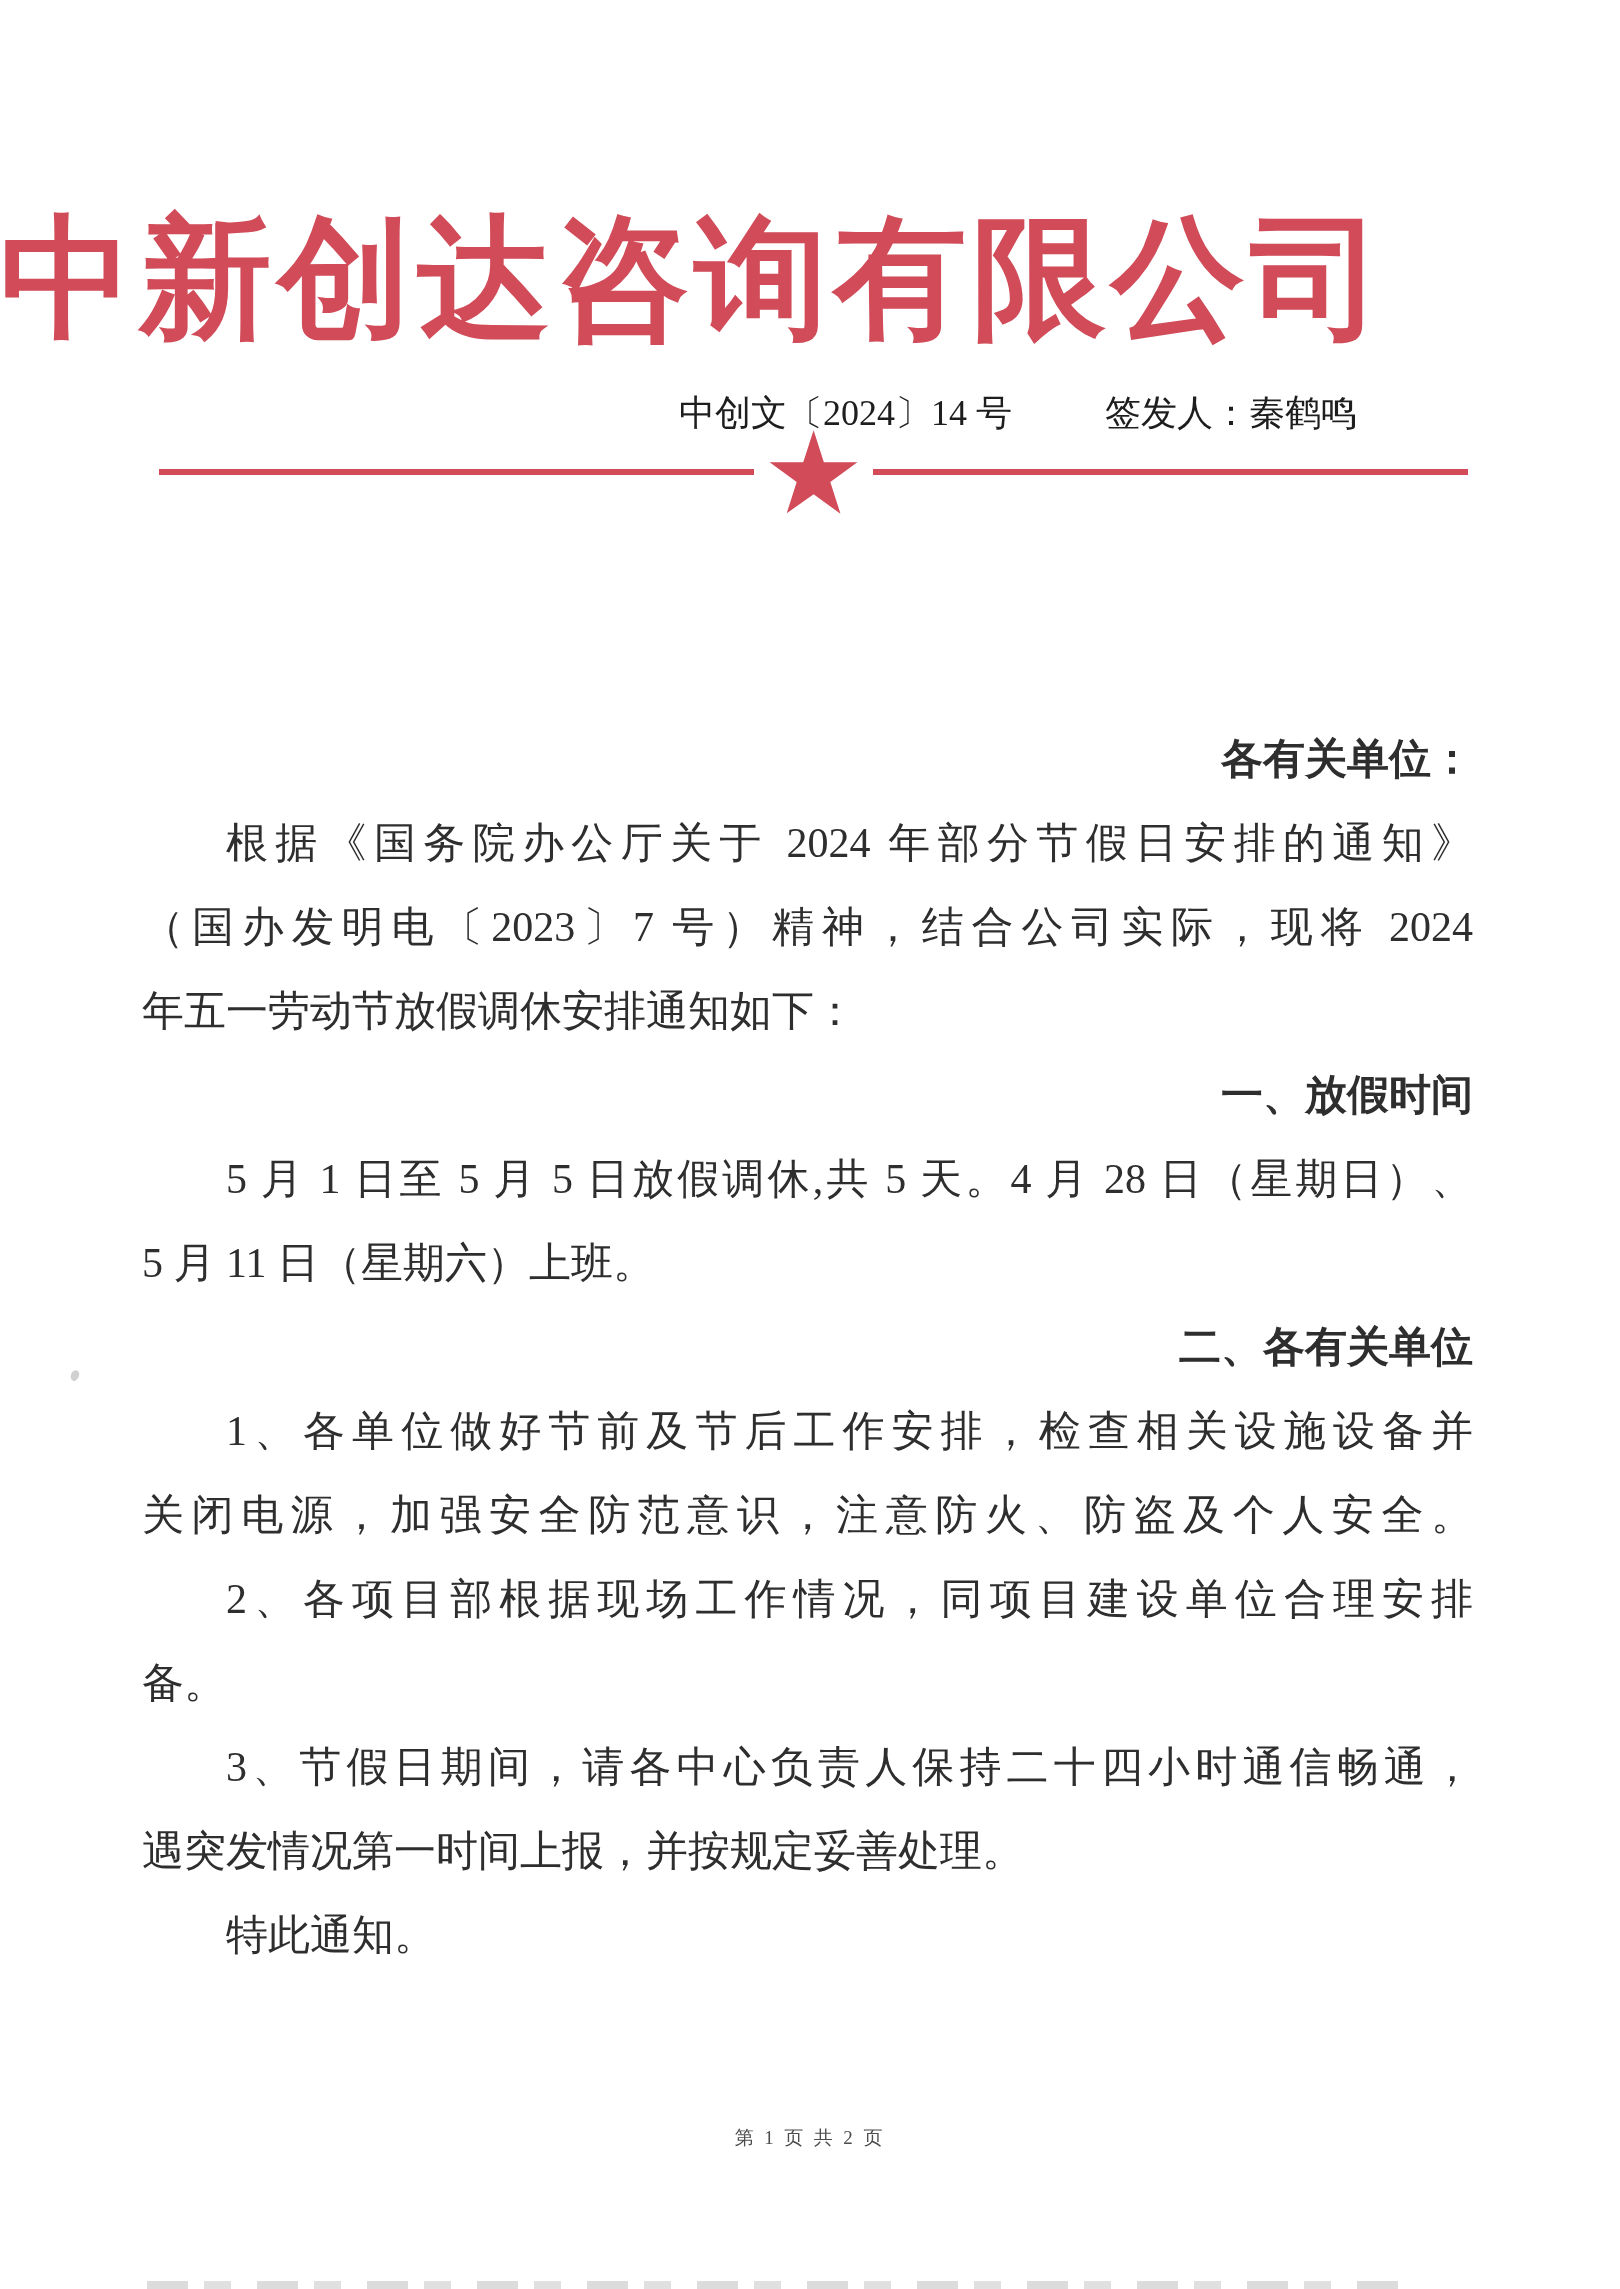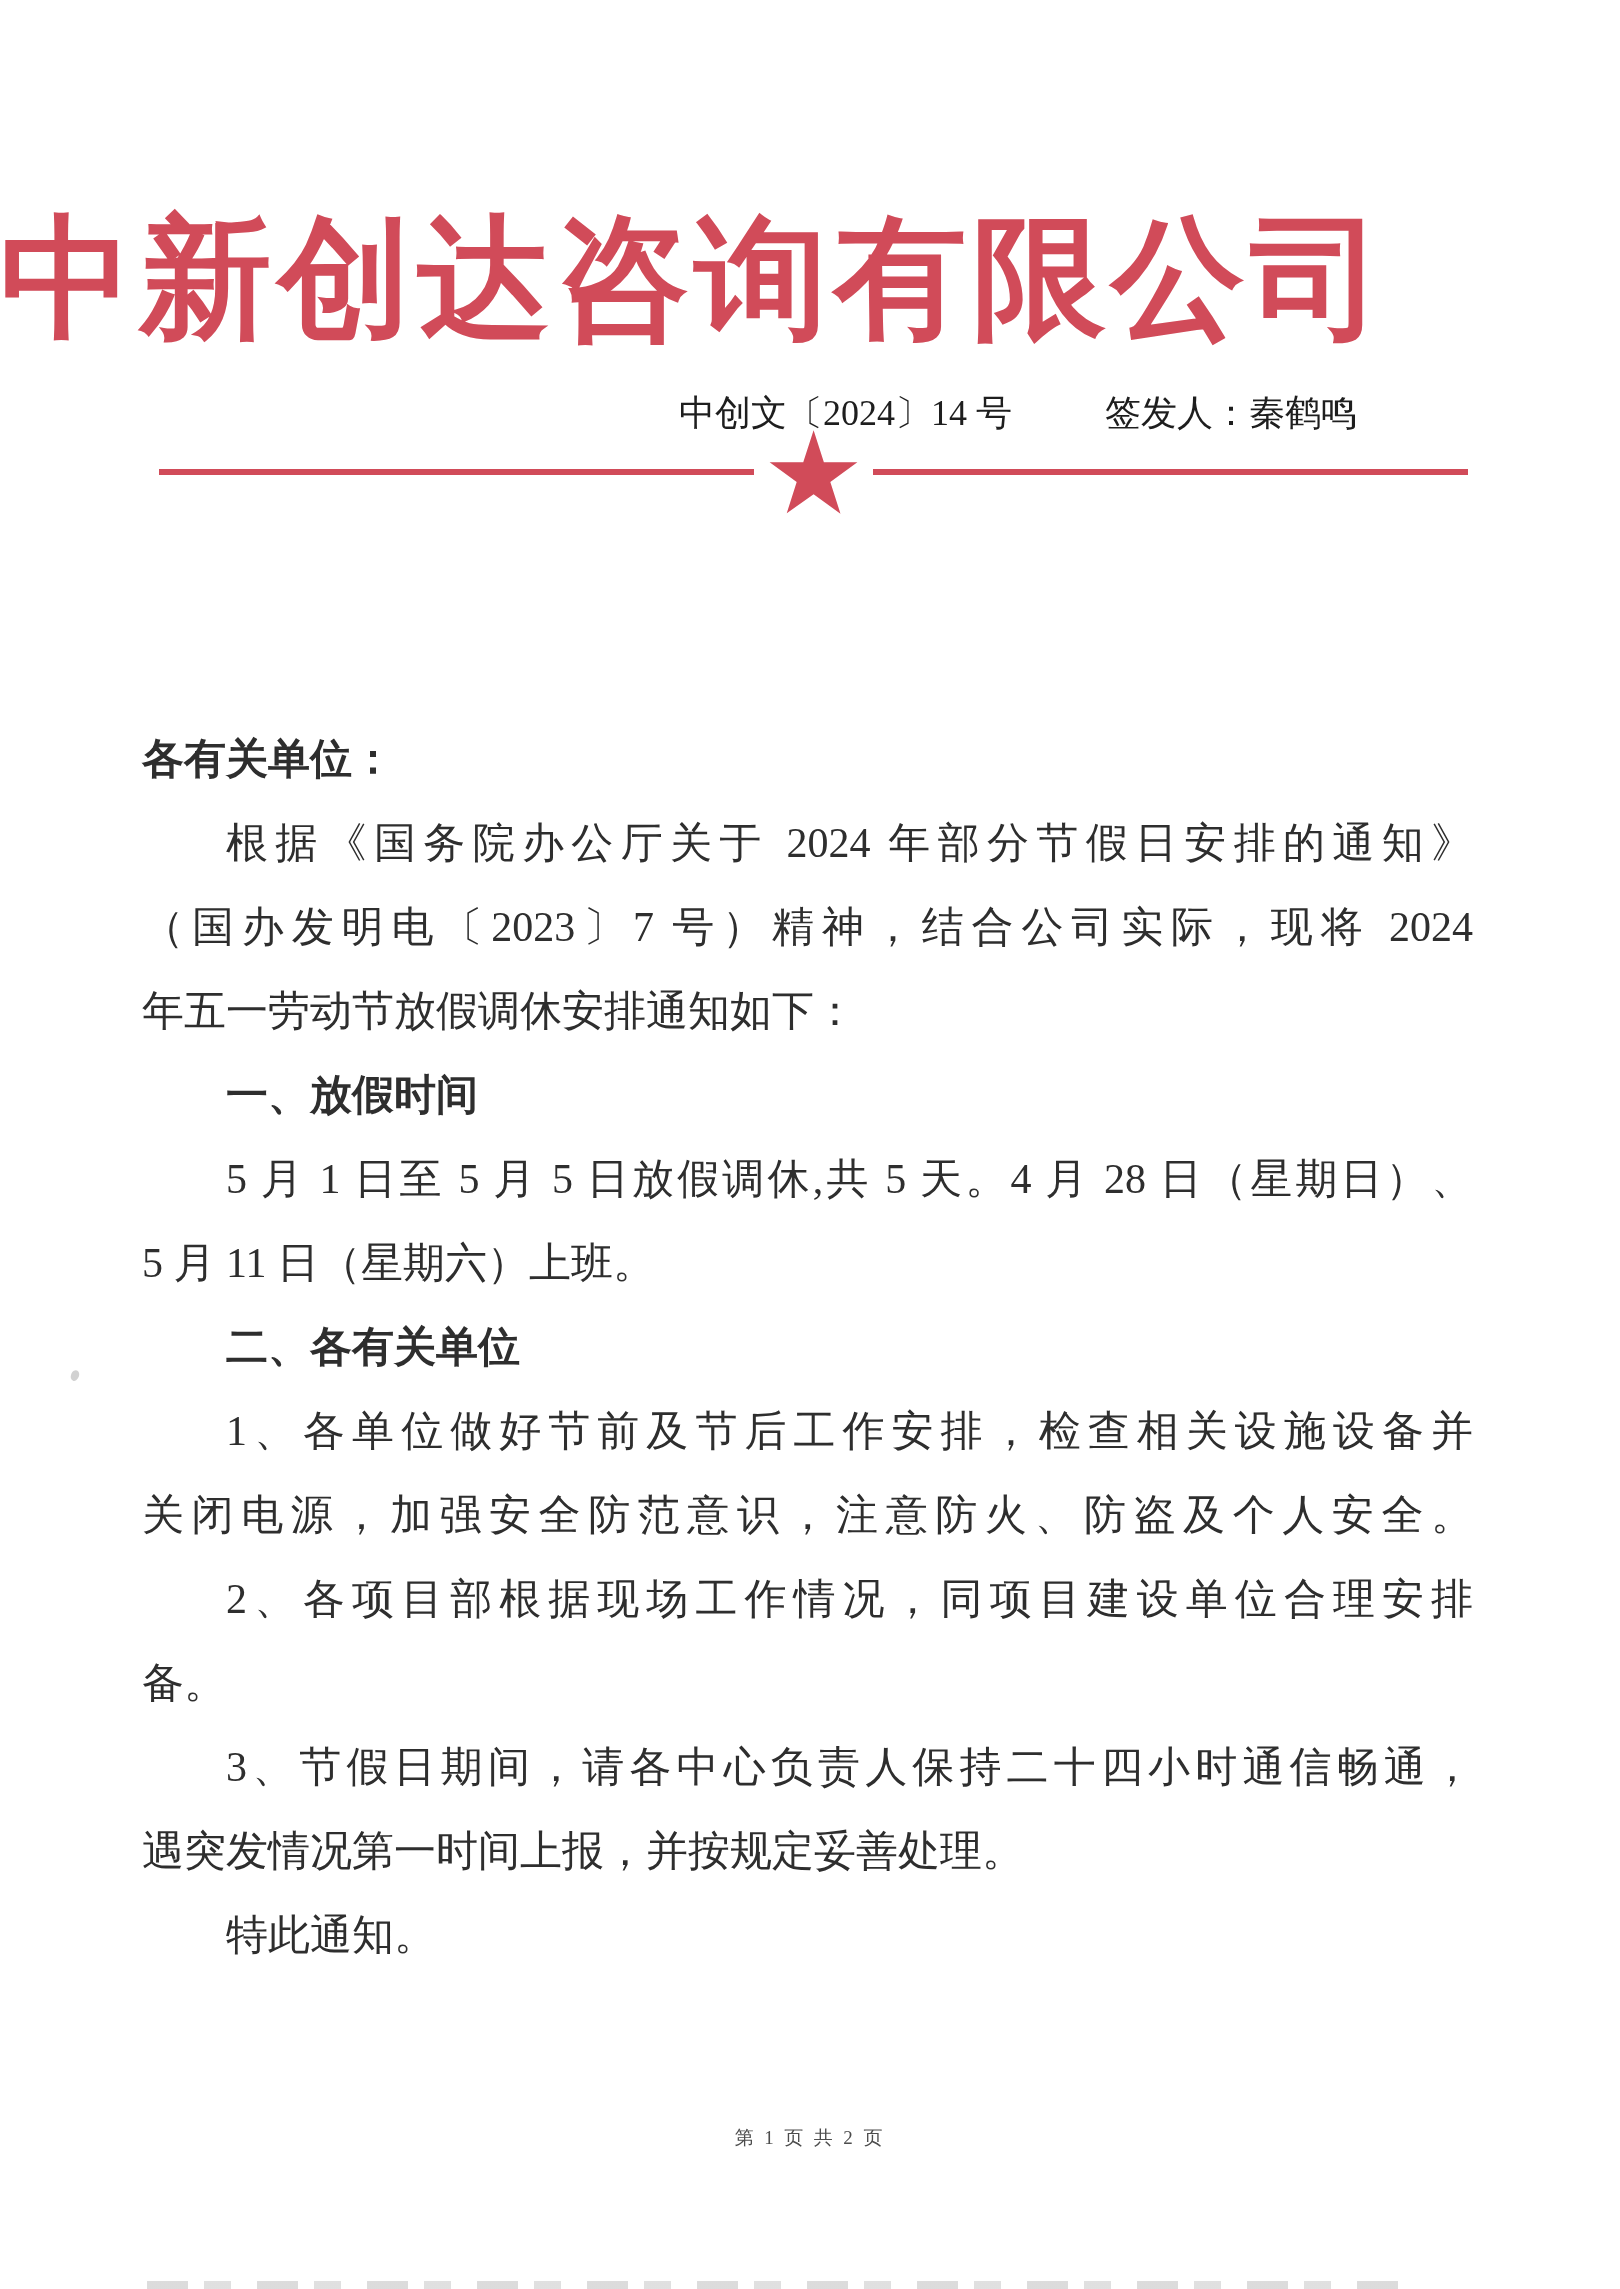--- a/index.html
+++ b/index.html
@@ -99,21 +99,21 @@
     width:1331px;
     font-size:42px;
     color:var(--ink);
   }
   .doc-body p{
     height:84px;
     line-height:84px;
     white-space:nowrap;
   }
   .doc-body p.indent{text-indent:84px;}
-  .doc-body p.bold{font-weight:700;}
+  .doc-body p.bold{font-weight:700;text-align:right;}
   .doc-body p.justify{
     white-space:normal;
     text-align:justify;
     text-align-last:justify;
   }
 
   
   .page-footer{
     position:absolute;
     top:2125px;

